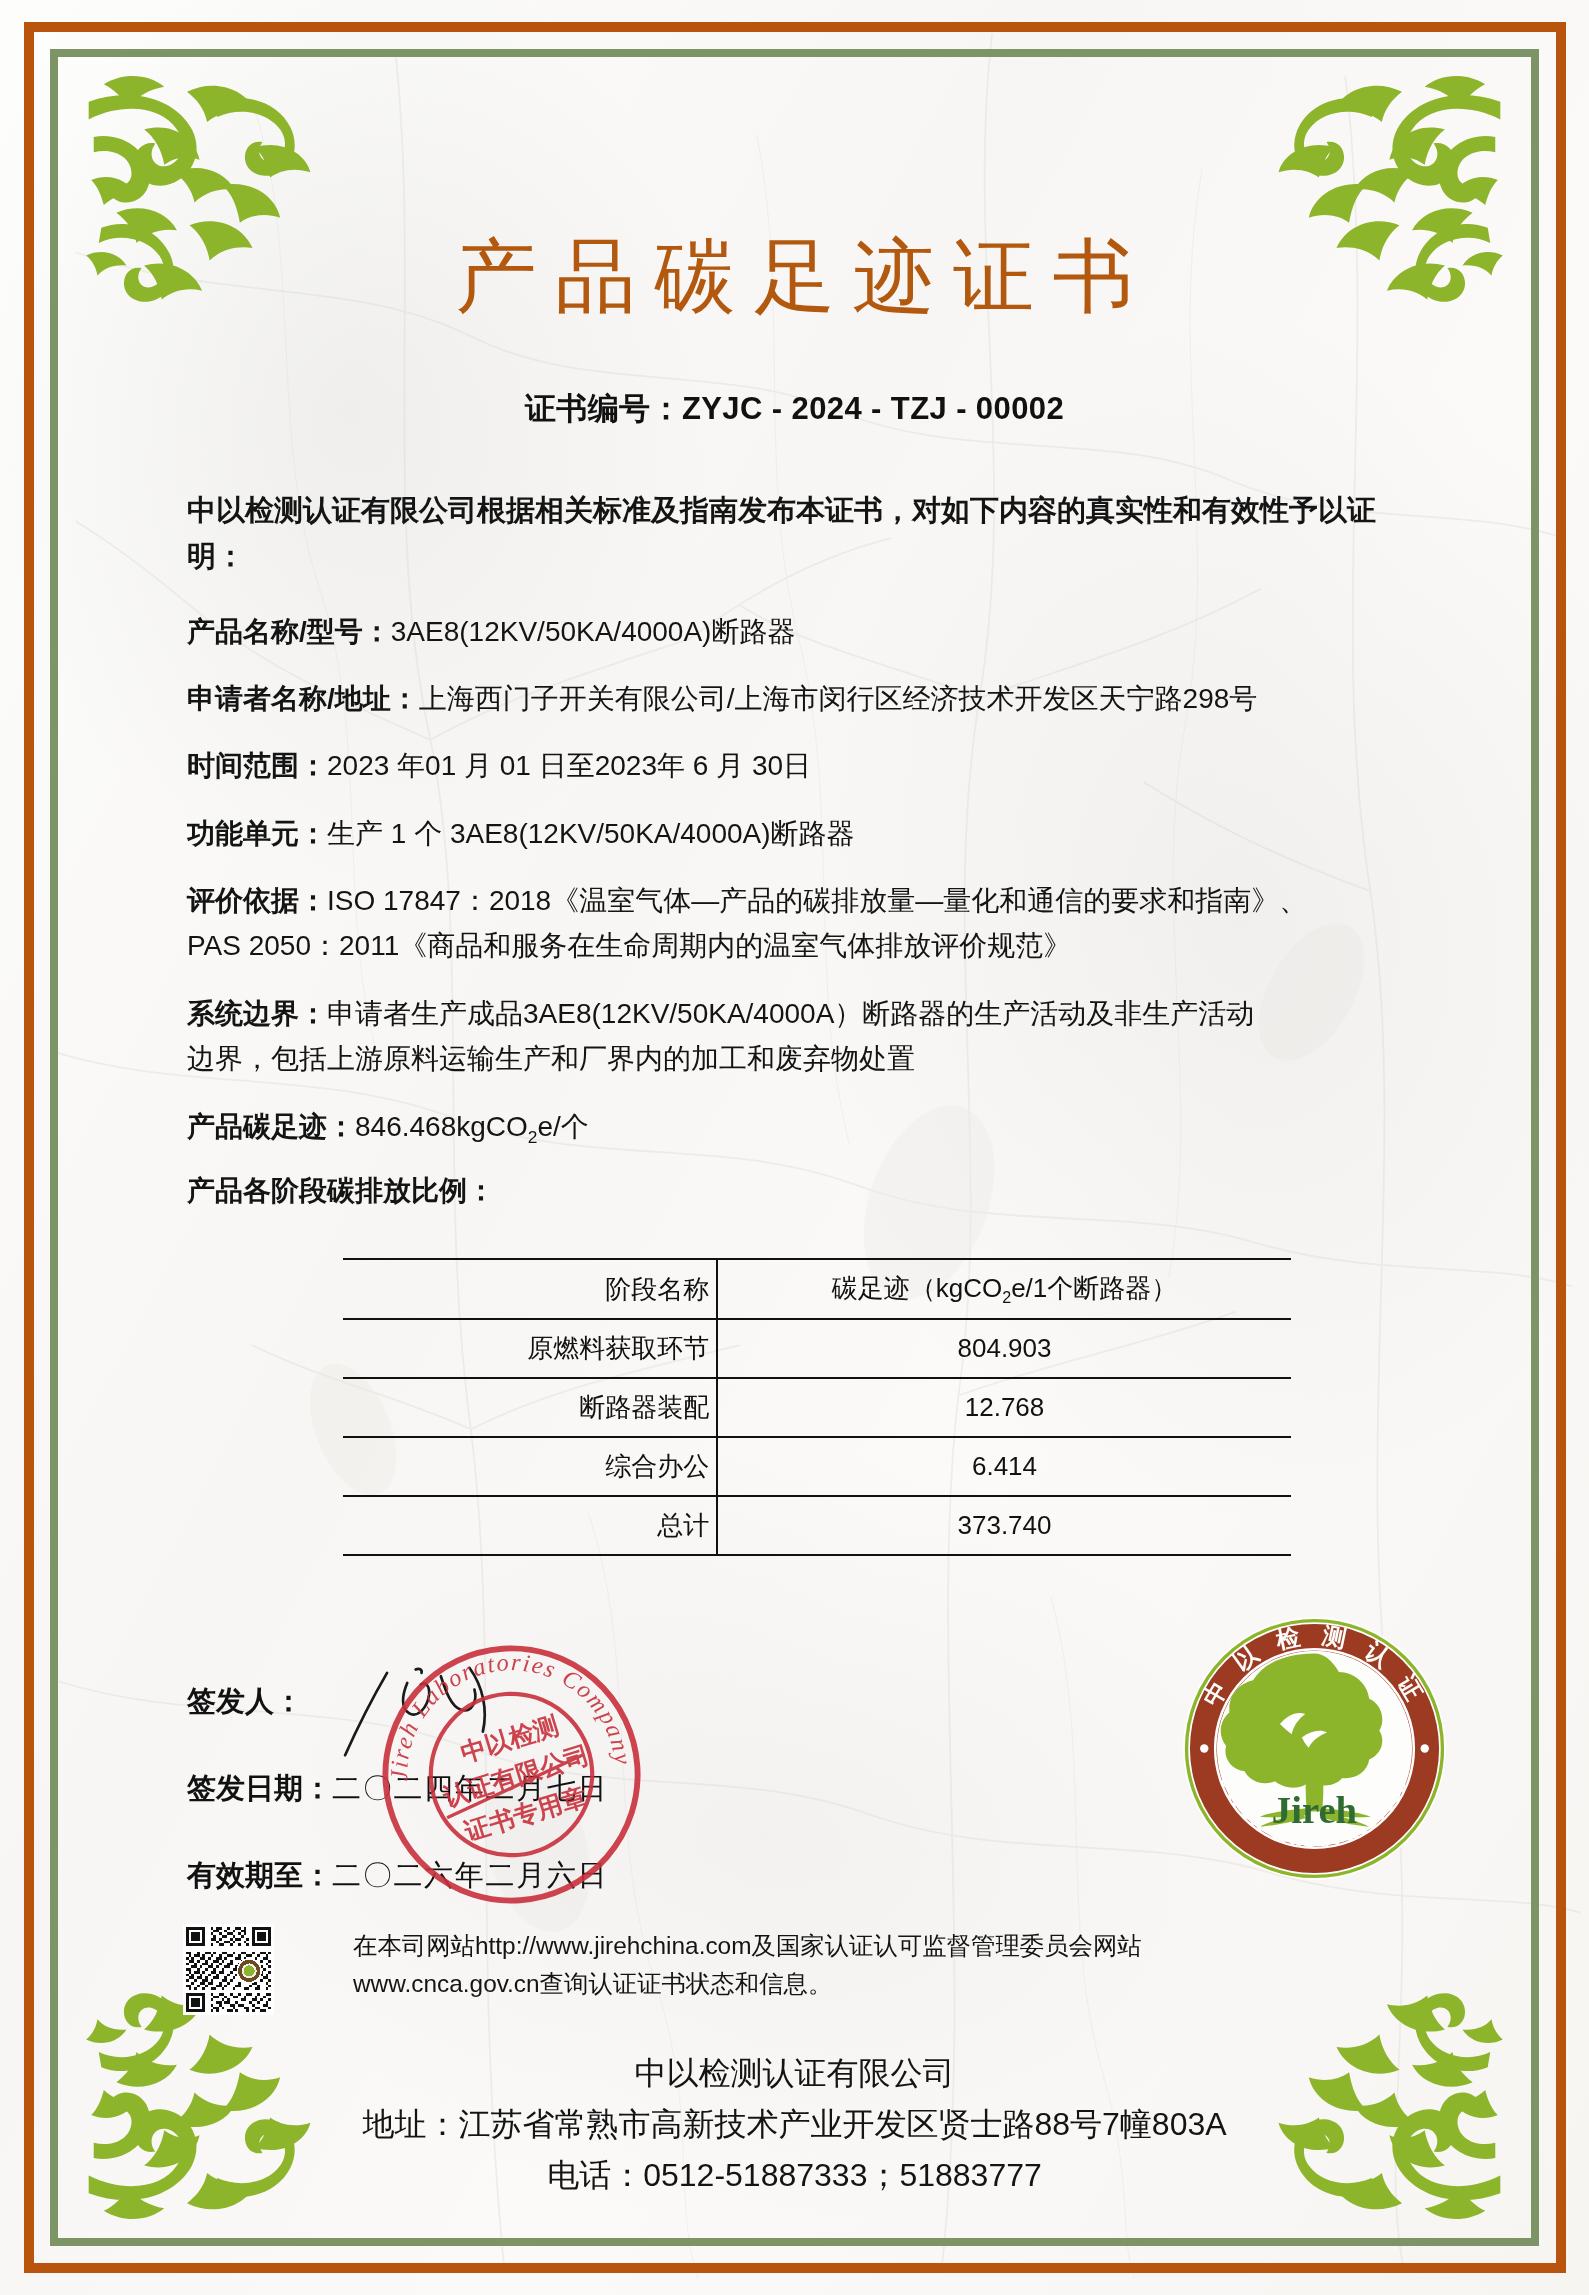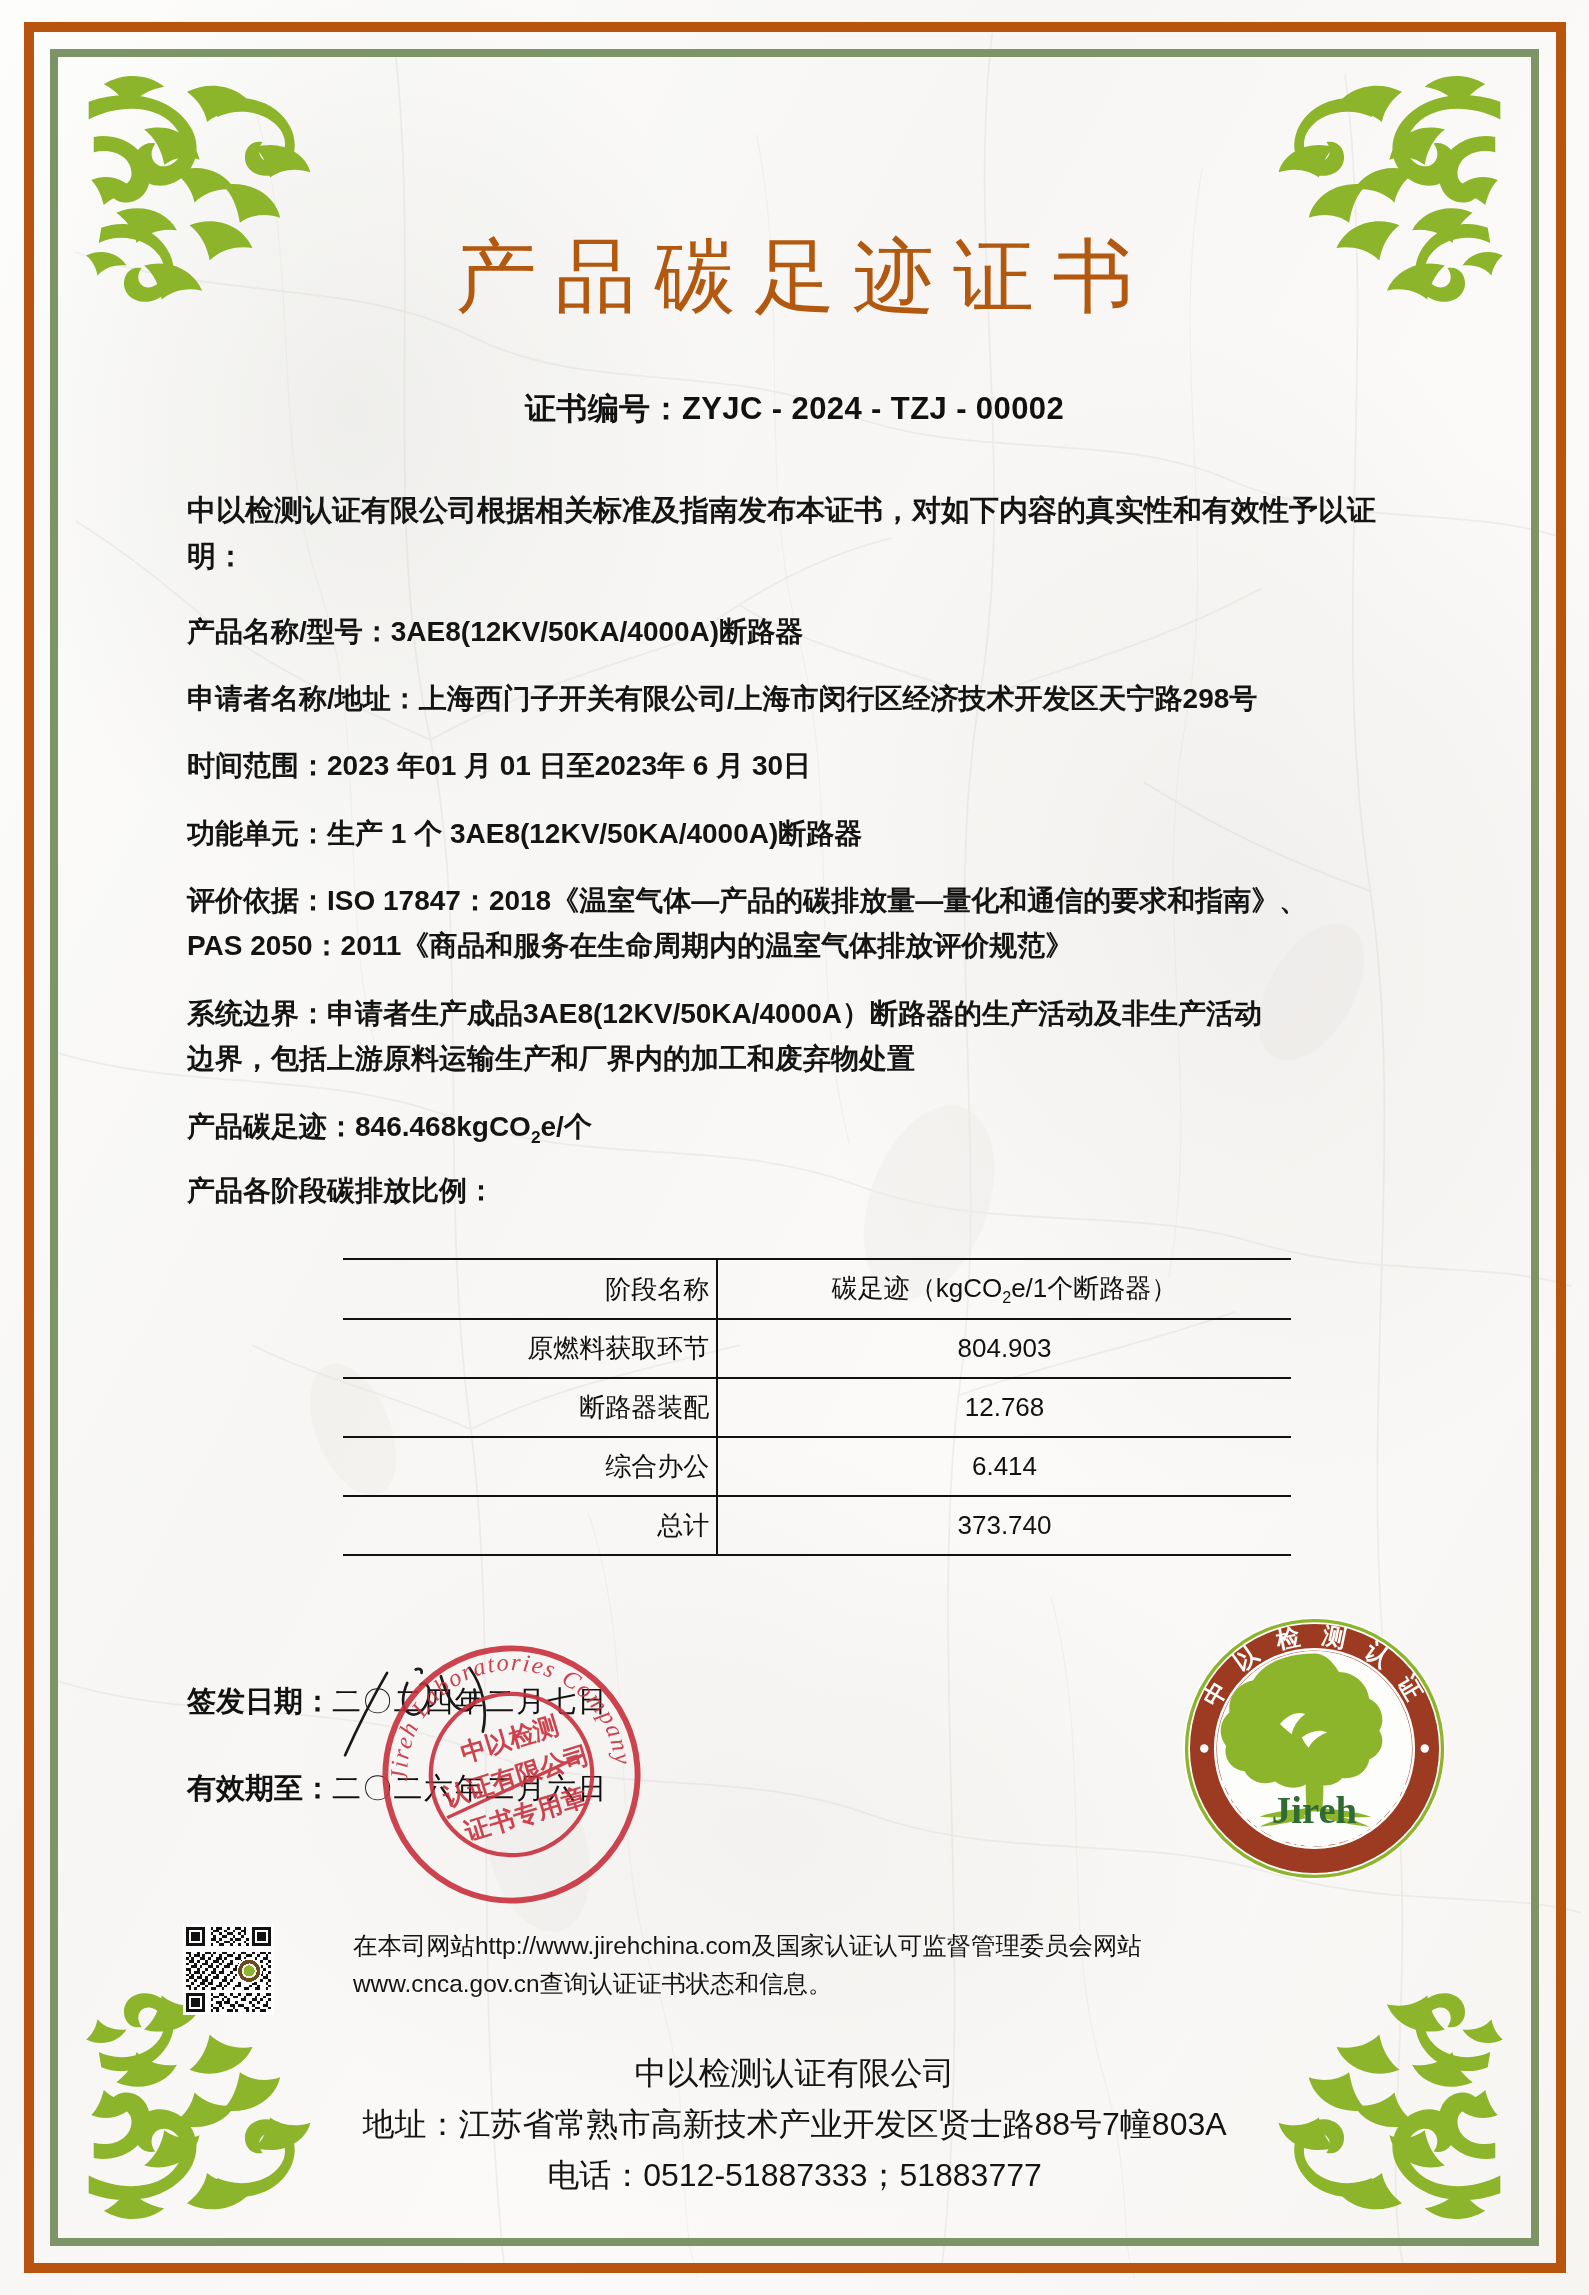--- a/index.html
+++ b/index.html
@@ -59,21 +59,21 @@
   }
 
   .body-text {
     position: absolute; left: 187px; top: 488px; width: 1219px;
     font-size: 28px; color: #141414;
   }
   .intro { font-weight: 700; line-height: 1.58; font-size: 29px; margin-bottom: 29px; }
 
   .field { line-height: 1.62; margin-bottom: 22px; }
   .field .lbl { font-weight: 700; }
-  .field .val { font-weight: 700; }
+  .field .val { font-weight: 400; }
   .field .sub { font-size: .62em; vertical-align: sub; }
   .field.two-line { margin-bottom: 22px; }
 
   .tbl-caption { font-weight: 700; margin-top: 3.4px; margin-bottom: 11.8px; }
 
   table.stages {
     position: absolute; left: 343px; top: 1258px;
     width: 948px;
     border-collapse: collapse;
     font-size: 26px; color: #111;
@@ -312,20 +312,23 @@
           <td class="c2">6.414</td>
         </tr>
         <tr>
           <td class="c1">总计</td>
           <td class="c2">373.740</td>
         </tr>
       </tbody>
     </table>
 
     <div class="sig-block">
+      <div class="sig-row">
+        <span class="lbl">签发人：</span>
+      </div>
       <div class="sig-row">
         <span class="lbl">签发日期：</span><span class="val">二〇二四年二月七日</span>
       </div>
       <div class="sig-row">
         <span class="lbl">有效期至：</span><span class="val">二〇二六年二月六日</span>
       </div>
     </div>
 
     <svg class="signature" viewBox="0 0 250 120">
       <g fill="none" stroke="#1a1a1a" stroke-width="3.2" stroke-linecap="round">

